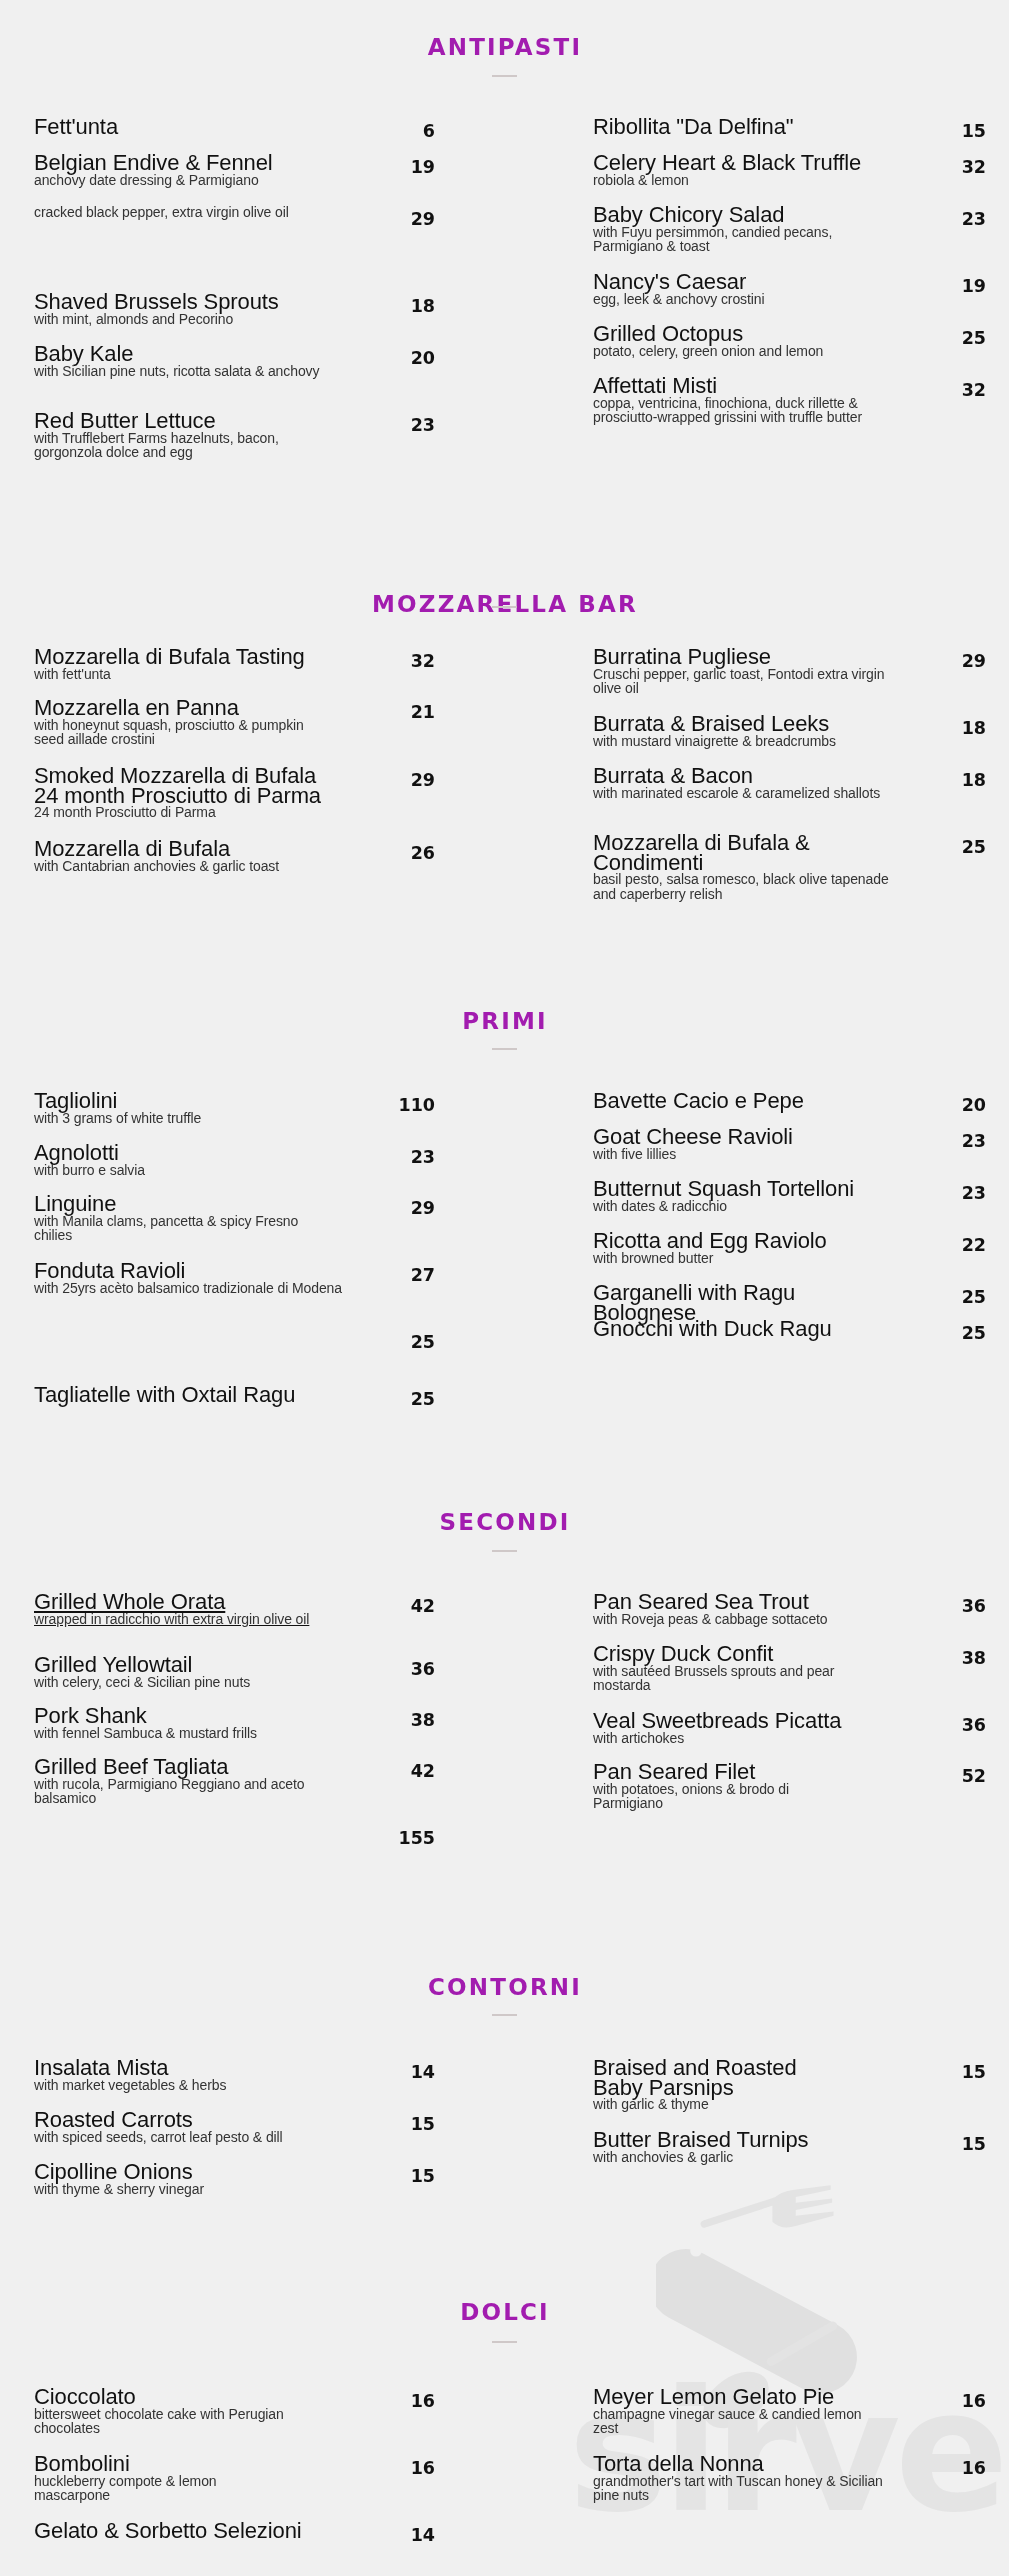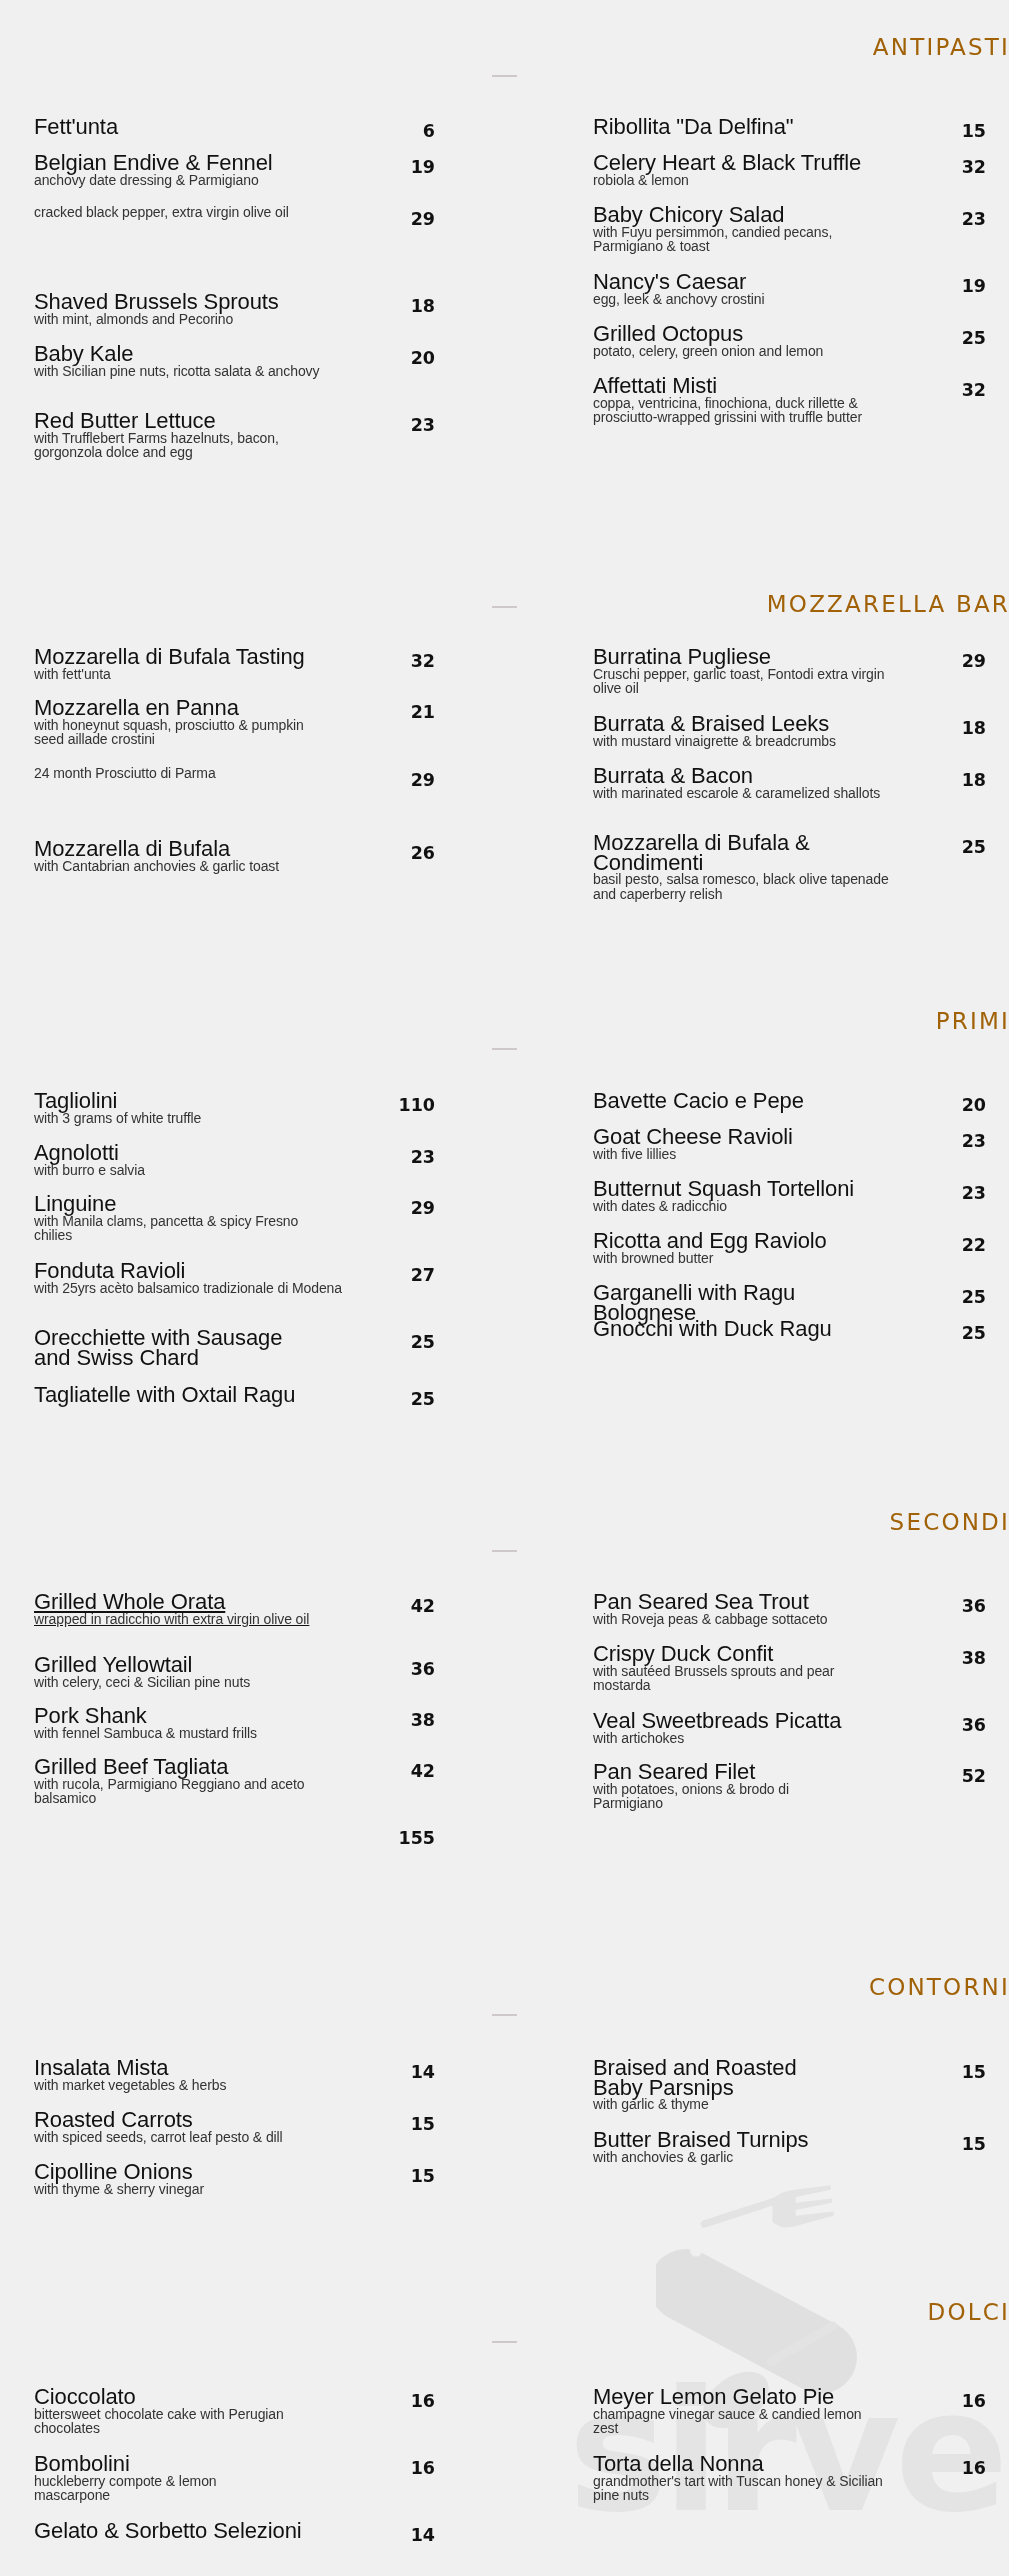--- a/index.html
+++ b/index.html
@@ -14,26 +14,26 @@
   }
   .section {
     position: absolute;
     left: 0;
     width: 1010px;
   }
   .section-title {
     position: absolute;
     left: 0;
     width: 1010px;
-    text-align: right;
+    text-align: center;
     font-family: "DejaVu Sans", sans-serif;
     font-size: 23px;
     letter-spacing: 2.2px;
-    color: #a16207;
-    font-weight: normal;
+    color: #a21caf;
+    font-weight: bold;
   }
   .section-rule {
     position: absolute;
     left: 492px;
     width: 25px;
     height: 1.5px;
     background: #cfc8c8;
   }
   .col {
     position: absolute;
@@ -188,20 +188,21 @@
       <div class="item-name">Mozzarella di Bufala Tasting</div>
       <div class="item-desc">with fett'unta</div>
       <div class="item-price">32</div>
     </div>
     <div class="item" style="top:51px;">
       <div class="item-name">Mozzarella en Panna</div>
       <div class="item-desc">with honeynut squash, prosciutto &amp; pumpkin seed aillade crostini</div>
       <div class="item-price">21</div>
     </div>
     <div class="item" style="top:119px;">
+      <div class="item-name">Smoked Mozzarella di Bufala 24 month Prosciutto di Parma</div>
       <div class="item-desc">24 month Prosciutto di Parma</div>
       <div class="item-price">29</div>
     </div>
     <div class="item" style="top:192px;">
       <div class="item-name">Mozzarella di Bufala</div>
       <div class="item-desc">with Cantabrian anchovies &amp; garlic toast</div>
       <div class="item-price">26</div>
     </div>
   </div>
   <div class="col right" style="top:647px;">
@@ -246,21 +247,20 @@
       <div class="item-name">Linguine</div>
       <div class="item-desc">with Manila clams, pancetta &amp; spicy Fresno chilies</div>
       <div class="item-price">29</div>
     </div>
     <div class="item" style="top:170px;">
       <div class="item-name">Fonduta Ravioli</div>
       <div class="item-desc" style="width:313px;">with 25yrs acèto balsamico tradizionale di Modena</div>
       <div class="item-price">27</div>
     </div>
     <div class="item" style="top:237px;">
-      <div class="item-name" style="width:277px;">Orecchiette with Sausage and Swiss Chard</div>
       <div class="item-price">25</div>
     </div>
     <div class="item" style="top:294px;">
       <div class="item-name">Tagliatelle with Oxtail Ragu</div>
       <div class="item-price">25</div>
     </div>
   </div>
   <div class="col right" style="top:1091px;">
     <div class="item" style="top:0;">
       <div class="item-name">Bavette Cacio e Pepe</div>

